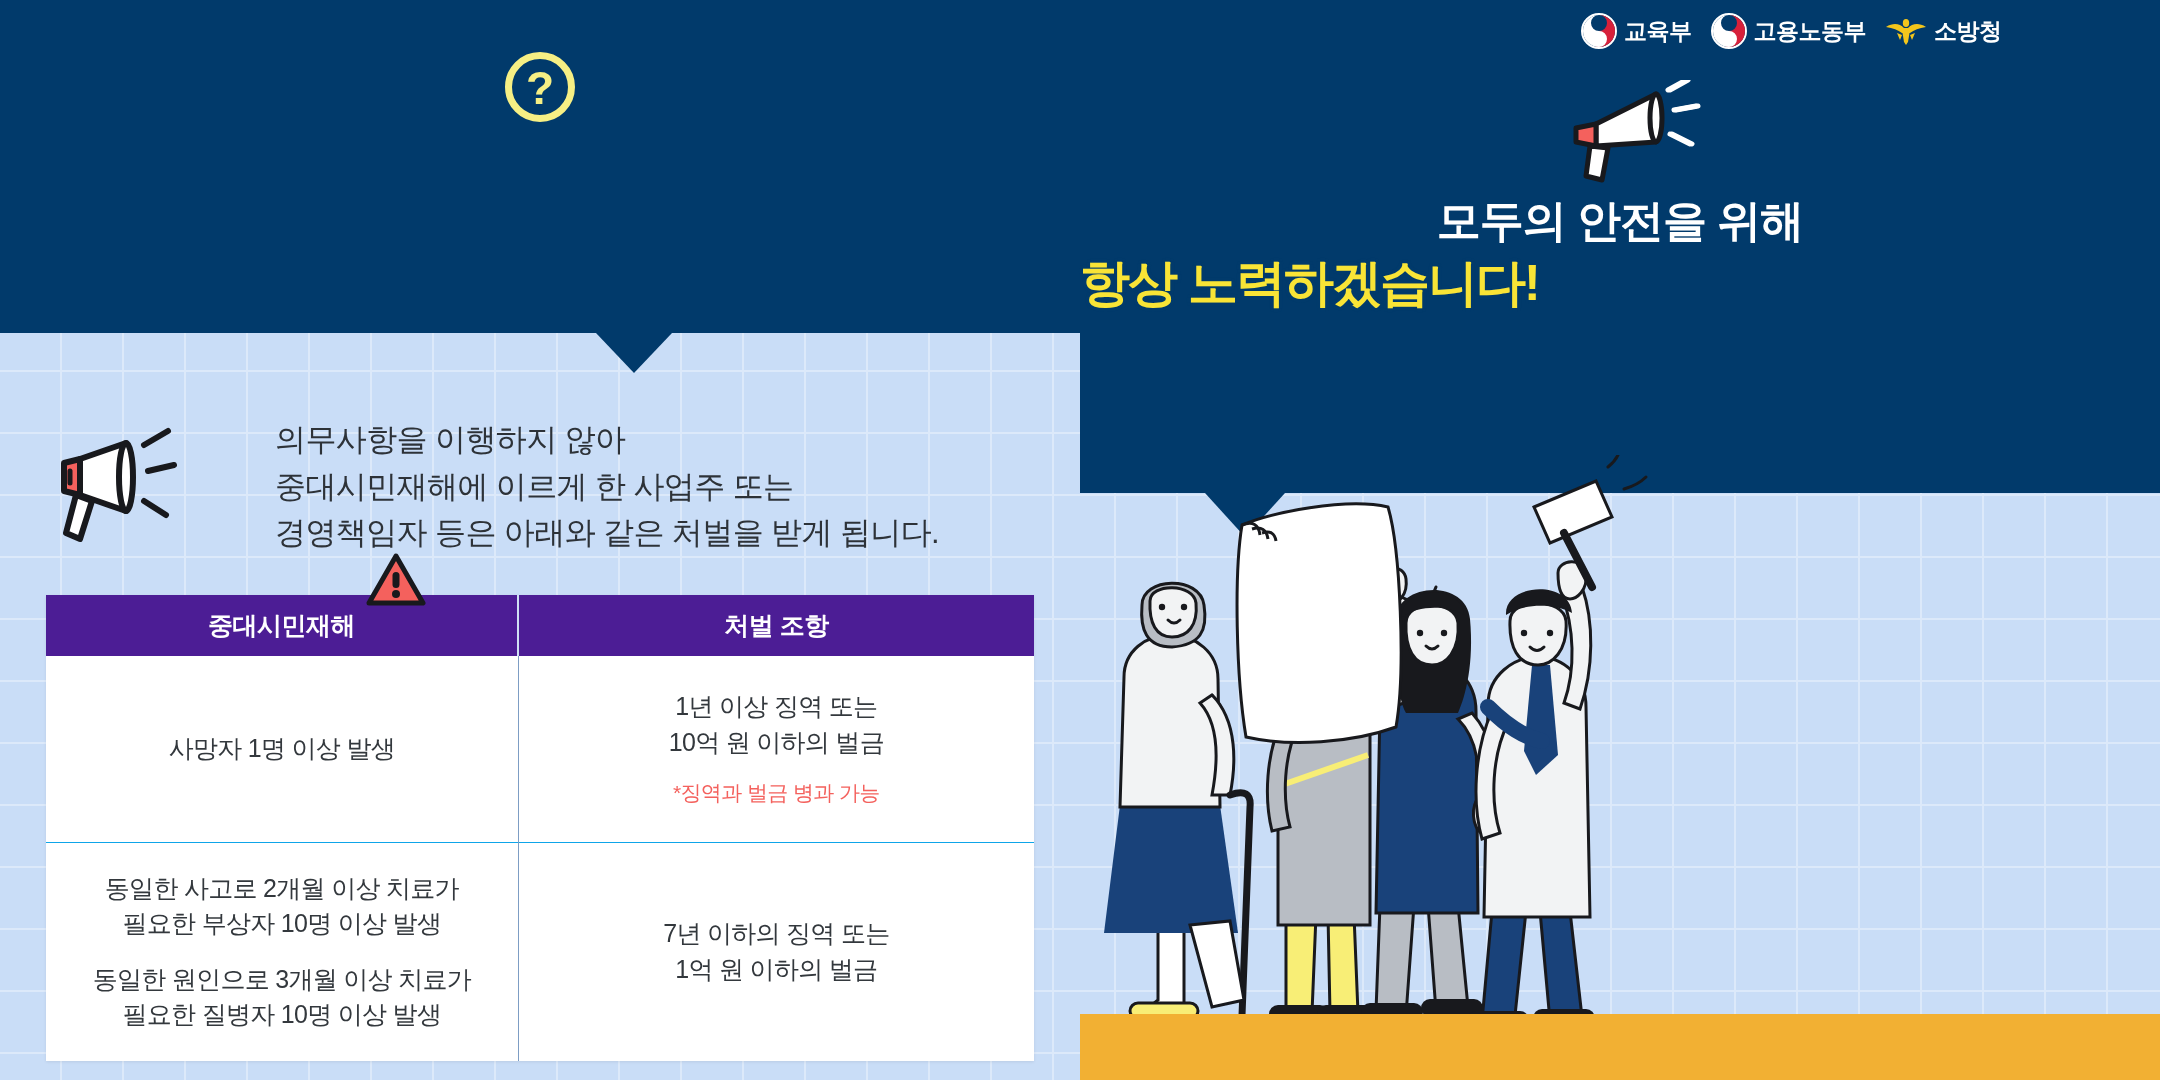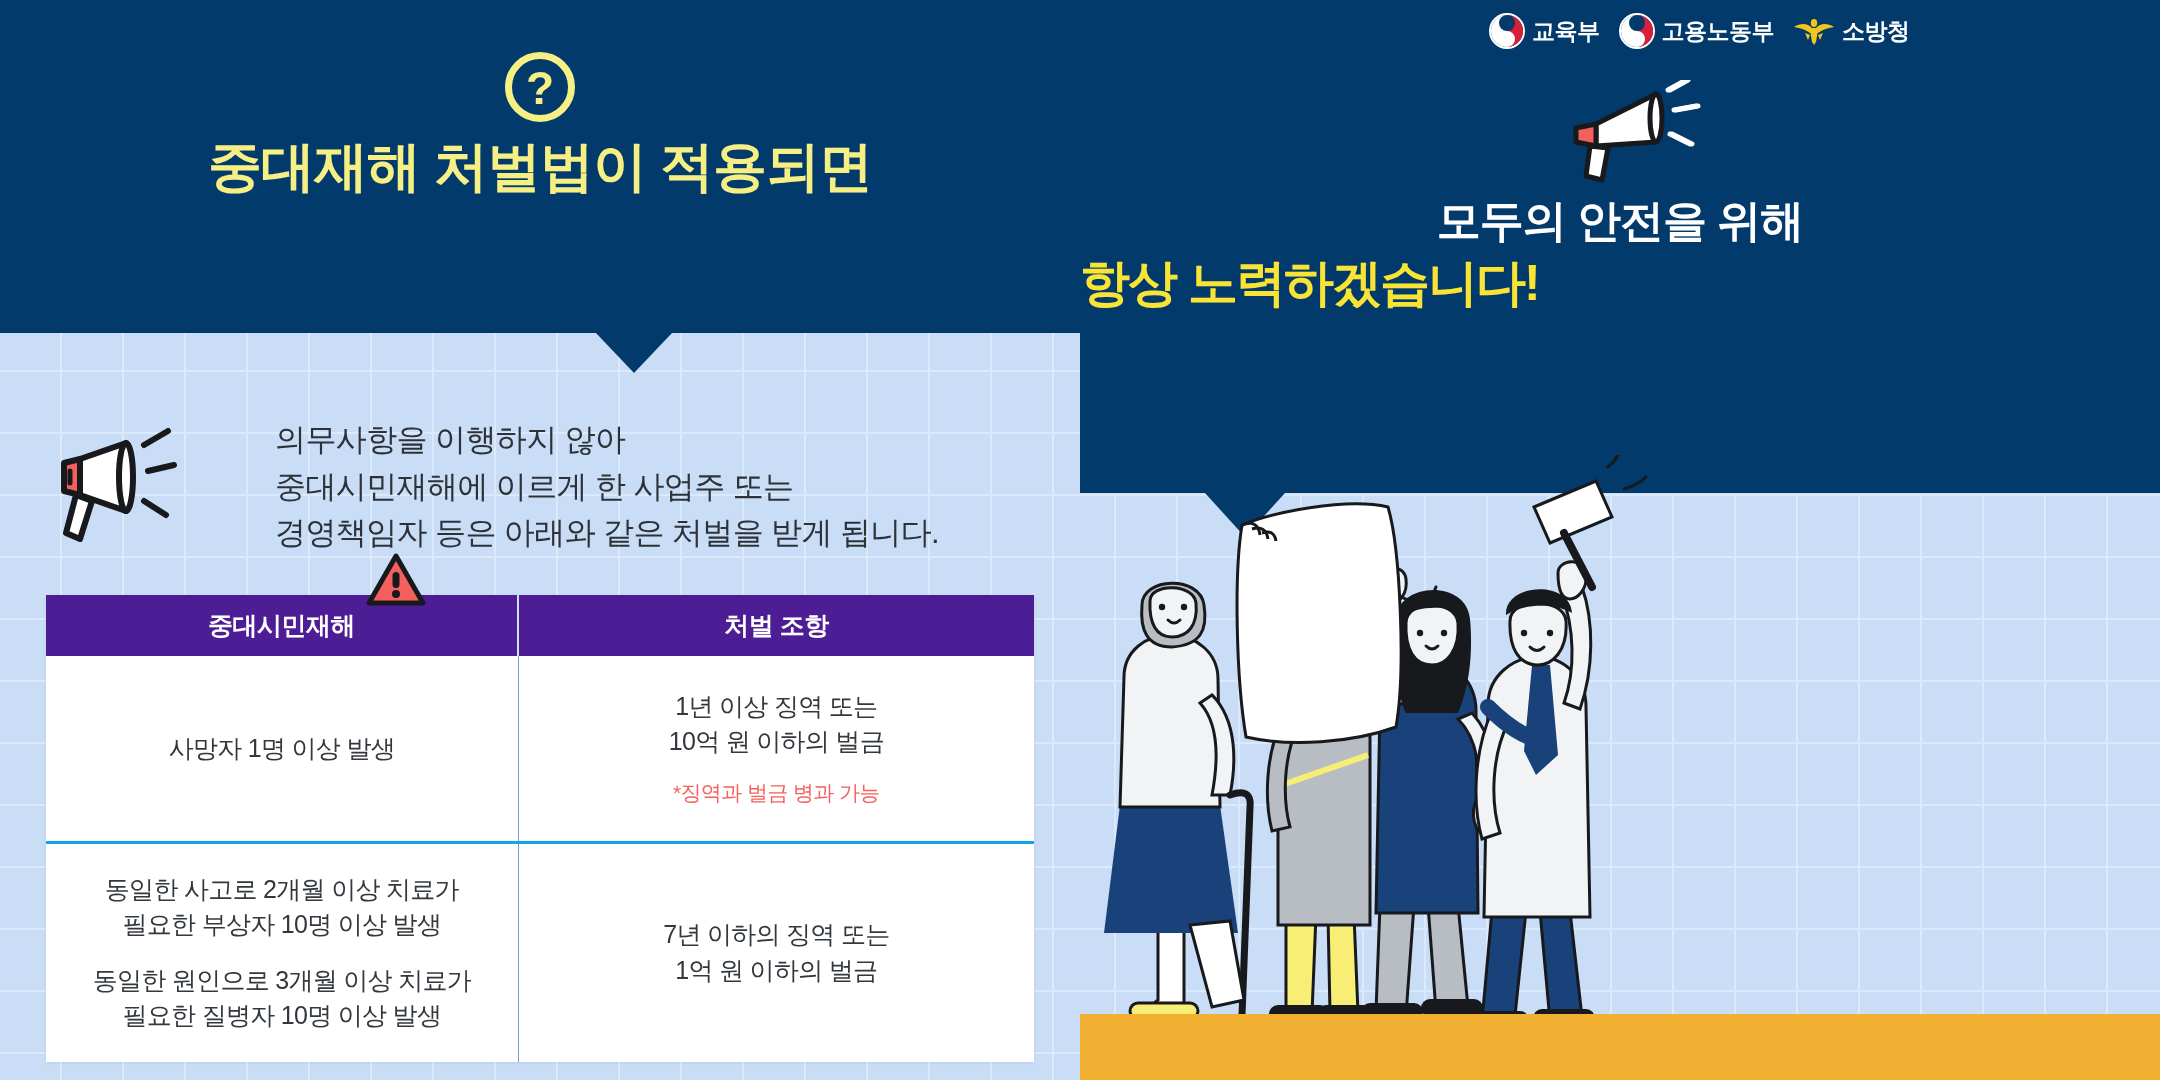--- a/index.html
+++ b/index.html
@@ -53,21 +53,21 @@
   }
   #right-header-notch {
     position:absolute; left:1205px; top:493px;
     width:0; height:0;
     border-left:40px solid transparent;
     border-right:40px solid transparent;
     border-top:44px solid #013a6b;
   }
   
   #logos {
-    position:absolute; left:1488px; top:12px;
+    position:absolute; left:1580px; top:12px;
     display:flex; gap:18px;
     color:#fff;
   }
   .logo-group { display:flex; align-items:center; gap:6px; }
   .logo-label { font-size:23px; font-weight:bold; color:#fff; letter-spacing:-0.5px; }
   .taegeuk { width:38px; height:38px; position:relative; }
   .taegeuk svg { display:block; }
   .fire-emblem { width:44px; height:30px; position:relative; }
 
   
@@ -105,21 +105,21 @@
     padding:14px 0; letter-spacing:-0.5px;
   }
   #penalty-table th.col-left { width:476px; border-right:2px solid #cfe0f4; }
   #penalty-table th.col-right { width:520px; }
   #penalty-table td {
     font-size:25px; color:#33383d; text-align:center;
     letter-spacing:-0.7px; line-height:1.42; vertical-align:middle;
     padding:28px 16px;
   }
   #penalty-table td.cell-left { border-right:1px solid #7d9dc4; }
-  .row-div td { border-top:3px solid #0ea5e9;margin-left:16px; }
+  .row-div td { border-top:1px solid #0ea5e9;margin-left:16px; }
   .cell-p1 { height:186px; }
   .cell-p2 { height:212px; }
   .note-red { color:#f4615d; font-size:21px; display:block; margin-top:18px; letter-spacing:-0.6px; }
   .gap-line { display:block; height:20px; }
 
   
   #warn-icon { position:absolute; left:366px; top:552px; width:60px; height:56px; z-index:5; }
 
   
   #illus { position:absolute; left:1080px; top:455px; width:1080px; height:625px; overflow:hidden; }
@@ -129,21 +129,20 @@
 <body>
 
 <div id="grid-bg"></div>
 
 <div id="left-header"></div>
 <div id="left-header-notch"></div>
 
 <div id="q-icon">?</div>
 
 <div id="left-title">
-  <div>중대재해 처벌법이 적용되면</div>
 </div>
 
 <div id="mega-left">
   <svg viewBox="0 0 130 120" width="130" height="120">
     <g stroke="#18191d" stroke-width="6" stroke-linecap="round" stroke-linejoin="round">
 
       <path d="M28 34 L74 18 L74 86 L28 70 Z" fill="#ffffff"></path>
 
       <path d="M12 38 L28 34 L28 70 L12 66 Z" fill="#f4615d"></path>
 

